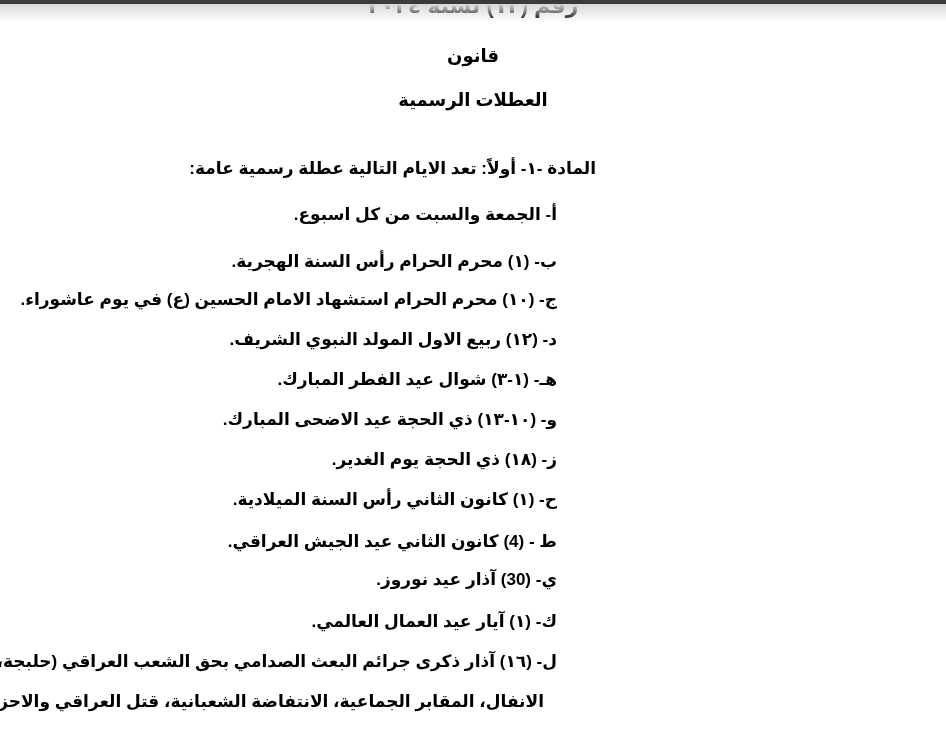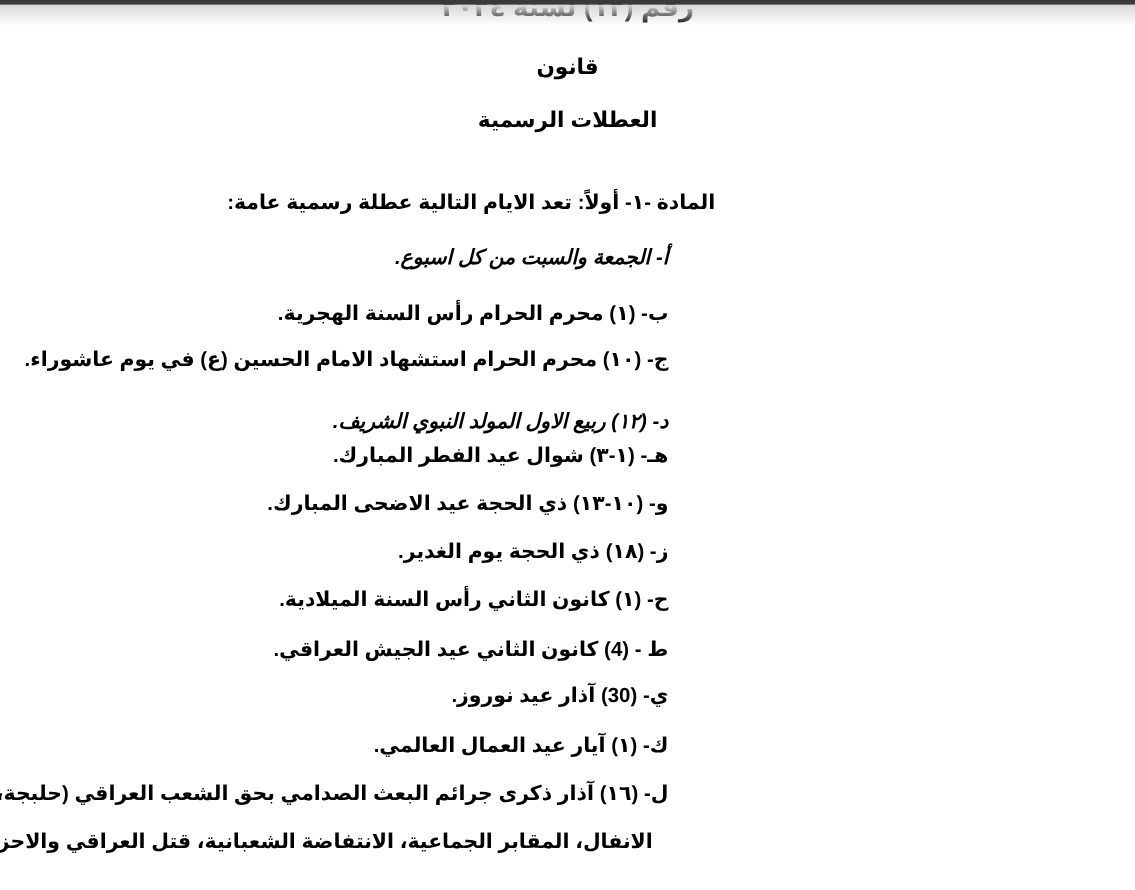--- a/index.html
+++ b/index.html
@@ -30,24 +30,24 @@
 </head>
 <body>
 
 <div class="page">
   <div class="line title-cut">رقم (١٢) لسنة ٢٠٢٤</div>
   <div class="line center heading" style="top:44px;">قانون</div>
   <div class="line center heading" style="top:88px;">العطلات الرسمية</div>
 
   <div class="line r" style="top:157px; right:216px;">المادة -١- أولاً: تعد الايام التالية عطلة رسمية عامة:</div>
 
-  <div class="line r" style="top:203px; right:255px;font-style:italic;">أ-  الجمعة والسبت من كل اسبوع.</div>
+  <div class="line r" style="top:203px; right:255px;">أ-  الجمعة والسبت من كل اسبوع.</div>
   <div class="line r" style="top:250px; right:255px;">ب- (١) محرم الحرام رأس السنة الهجرية.</div>
   <div class="line r" style="top:288px; right:255px;">ج- (١٠) محرم الحرام استشهاد الامام الحسين (ع) في يوم عاشوراء.</div>
-  <div class="line r" style="top:340px; right:255px;font-style:italic;">د- (١٢) ربيع الاول المولد النبوي الشريف.</div>
+  <div class="line r" style="top:328px; right:255px;">د- (١٢) ربيع الاول المولد النبوي الشريف.</div>
   <div class="line r" style="top:368px; right:255px;margin-left:15px;">هـ- (١-٣) شوال عيد الفطر المبارك.</div>
   <div class="line r" style="top:408px; right:255px;margin-left:10px;">و- (١٠-١٣) ذي الحجة عيد الاضحى المبارك.</div>
   <div class="line r" style="top:448px; right:255px;">ز- (١٨) ذي الحجة يوم الغدير.</div>
   <div class="line r" style="top:488px; right:255px;">ح- (١) كانون الثاني رأس السنة الميلادية.</div>
   <div class="line r" style="top:530px; right:255px;">ط - (4) كانون الثاني عيد الجيش العراقي.</div>
   <div class="line r" style="top:568px; right:255px;">ي- (30) آذار عيد نوروز.</div>
   <div class="line r" style="top:610px; right:255px;">ك- (١) آيار عيد العمال العالمي.</div>
   <div class="line r" style="top:650px; right:255px; letter-spacing:0.6px;">ل- (١٦) آذار ذكرى جرائم البعث الصدامي بحق الشعب العراقي (حلبجة،</div>
   <div class="line r" style="top:690px; right:268px;">الانفال، المقابر الجماعية، الانتفاضة الشعبانية، قتل العراقي والاحزاب).</div>
 </div>

